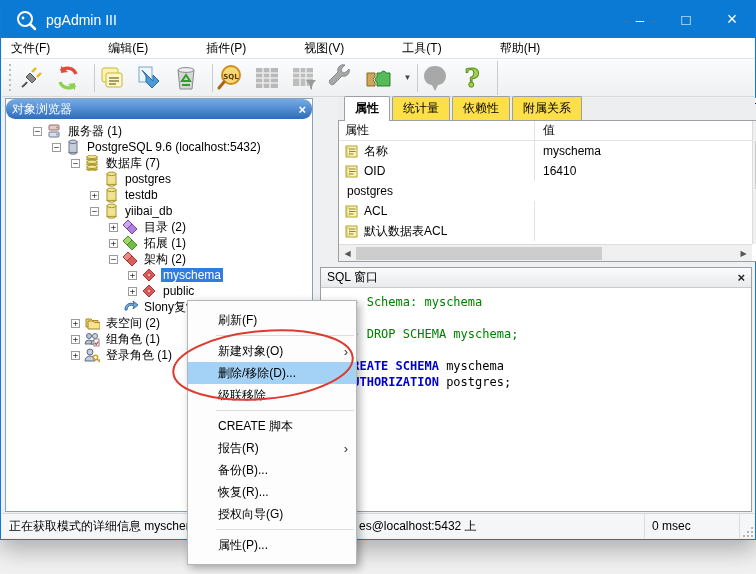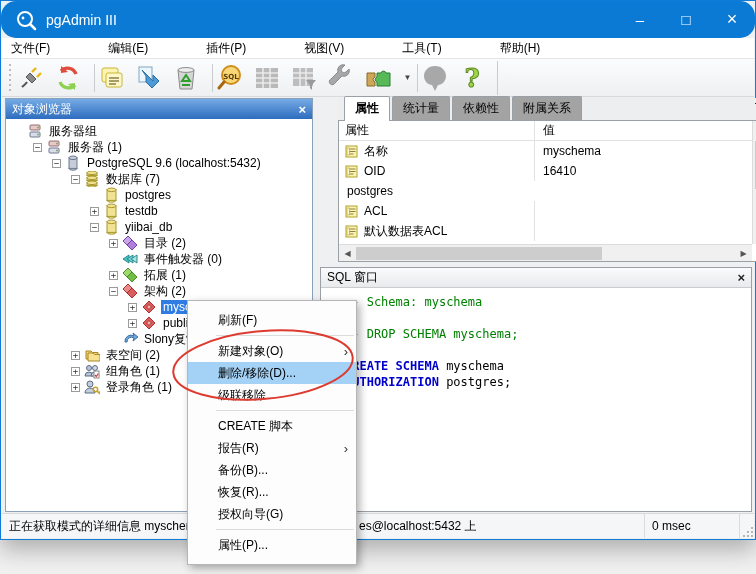--- a/index.html
+++ b/index.html
@@ -1,53 +1,53 @@
 <!DOCTYPE html>
 <html><head>
 <meta charset="utf-8">
 <style>
   * { margin:0; padding:0; box-sizing:border-box; }
   html,body { width:756px; height:574px; }
   body { font-family:"Liberation Sans","DejaVu Sans",sans-serif; font-size:12px; background:#f1f1f1; position:relative; overflow:hidden; color:#000; }
 
   
   .window { position:absolute; left:0; top:0; width:756px; height:540px; background:#eef0f2; border:1px solid #0f7ad8; box-shadow:0 10px 22px rgba(0,0,0,.28); }
-  .titlebar { position:absolute; left:0; top:0; right:0; height:37px; background:#0a7ad4; display:flex; align-items:center; color:#fff;border-radius:15px; }
+  .titlebar { position:absolute; left:0; top:0; right:0; height:37px; background:#0a7ad4; display:flex; align-items:center; color:#fff; }
   .titlebar .logo { margin-left:14px; width:22px; height:22px; display:inline-flex; }
   .titlebar .ttl { margin-left:9px; font-size:14px; }
   .wctrls { margin-left:auto; display:flex; height:100%; }
   .wbtn { width:46px; height:100%; display:flex; align-items:center; justify-content:center; color:#fff; font-size:15px; }
   .wbtn.close { font-size:18px; }
 
   .menubar { position:absolute; left:1px; top:37px; right:1px; height:21px; background:#fff; display:flex; align-items:center; border-bottom:1px solid #e3e3e3;gap:40px; }
   .mitem { padding:2px 9px; }
 
   .toolbar { position:absolute; left:1px; top:58px; right:1px; height:38px; background:linear-gradient(#fbfcfd,#eef0f2); display:flex; align-items:center; border-bottom:1px solid #d7d9db; }
   .grip { width:8px; height:28px; margin:0 3px 0 4px; background:repeating-linear-gradient(to bottom,#b9bcc0 0 2px,transparent 2px 5px); background-size:2px 100%; background-position:3px 0; background-repeat:repeat-y; }
   .tbtn { width:37px; height:32px; display:flex; align-items:center; }
   .tsep { width:1px; height:28px; background:#c9cbce; margin:0 3px; }
   .tb-dd { width:13px; height:30px; display:flex; align-items:center; justify-content:center; font-size:8px; color:#444; }
   .tb-end { width:1px; height:34px; background:#c9cbce; margin-left:2px; }
 
   
   .tree-panel { position:absolute; left:4px; top:97px; width:308px; height:414px; background:#fff; border:1px solid #8ba0b9; }
-  .tree-head { height:20px; background:linear-gradient(#76abe4,#2d6cbe); color:#fff; display:flex; align-items:center; padding:0 6px; }
+  .tree-head { height:20px; background:linear-gradient(#76abe4,#2d6cbe); color:#fff; display:flex; align-items:center; padding:0 6px;border-radius:9px; }
   .tree-head .x { margin-left:auto; font-weight:bold; font-size:13px; line-height:1; }
   .tree-body { position:absolute; left:0; top:20px; right:0; bottom:0; overflow:hidden; padding-top:4px; }
   .trow { height:16px; display:flex; align-items:center; white-space:nowrap; }
   .exp { width:9px; height:9px; border:1px solid #9b9b9b; background:#fff; font:9px/7px "DejaVu Sans Mono",monospace; text-align:center; color:#333; margin-right:4px; flex:none; }
   .noexp { width:13px; flex:none; }
   .ticon { width:16px; height:16px; margin-right:4px; flex:none; display:inline-flex; }
   .tlabel { padding:0 2px; }
   .tlabel.sel { background:#2f7ce3; color:#fff; }
 
   
   .props-panel { position:absolute; left:337px; top:97px; width:432px; height:164px; }
   .tabsrow { height:23px; background:#eceef0; border-bottom:1px solid #9aa0a6; display:flex; align-items:flex-end; padding-left:6px; position:relative; }
-  .tab { border:1px solid #9aa0a6; border-bottom:none; background:#a3a3a3; padding:3px 10px 3px; margin-right:2px; border-radius:2px 2px 0 0; }
+  .tab { border:1px solid #9aa0a6; border-bottom:none; background:#fde047; padding:3px 10px 3px; margin-right:2px; border-radius:2px 2px 0 0; }
   .tab.active { background:#fff; font-weight:bold; position:relative; top:1px; padding-bottom:4px; }
   .tab-ovf { position:absolute; right:6px; top:5px; font-size:9px; color:#222; border-top:1px solid #222; padding-top:1px; }
   .gridwrap { position:absolute; left:0; top:23px; right:0; bottom:0; background:#fff; border:1px solid #9aa0a6; border-top:none; }
   .grid { position:absolute; left:0; top:0; right:17px; bottom:17px; overflow:hidden; }
   .grow { height:20px; display:flex; align-items:center; }
   .gcol1 { width:196px; padding-left:6px; display:flex; align-items:center; border-right:1px solid #e2e2e2; height:100%; }
   .gcol2 { padding-left:8px; }
   .ghead { color:#000; border-bottom:1px solid #e2e2e2; }
   .picon { width:15px; height:13px; margin-right:4px; display:inline-flex; }
   .vscroll { position:absolute; right:0; top:0; bottom:17px; width:17px; background:#f0f0f0; border-left:1px solid #dcdcdc; }
@@ -206,32 +206,20 @@
     </span>
     <span class="tb-end"></span>
   </div>
 
   <div class="tree-panel">
     <div class="tree-head">
       <span>对象浏览器</span>
       <span class="x">×</span>
     </div>
     <div class="tree-body" id="treebody">
-        <div class="trow" style="padding-left: 8px;">
-          <span class="noexp"></span>
-          <span class="ticon">
-            <svg viewBox="0 0 16 16" width="16" height="16">
-              <rect x="3" y="2" width="10" height="5" rx="1" fill="#e9c8c8" stroke="#907070"></rect>
-              <rect x="3" y="9" width="10" height="5" rx="1" fill="#d9dcea" stroke="#707890"></rect>
-              <circle cx="11" cy="4.5" r="0.9" fill="#7a5"></circle>
-              <circle cx="11" cy="11.5" r="0.9" fill="#7a5"></circle>
-            </svg>
-          </span>
-          <span class="tlabel">服务器组</span>
-        </div>
         <div class="trow" style="padding-left: 27px;">
           <span class="exp">−</span>
           <span class="ticon">
             <svg viewBox="0 0 16 16" width="16" height="16">
               <rect x="3" y="2" width="10" height="5" rx="1" fill="#e9c8c8" stroke="#907070"></rect>
               <rect x="3" y="9" width="10" height="5" rx="1" fill="#d9dcea" stroke="#707890"></rect>
               <circle cx="11" cy="4.5" r="0.9" fill="#7a5"></circle>
               <circle cx="11" cy="11.5" r="0.9" fill="#7a5"></circle>
             </svg>
           </span>
@@ -300,31 +288,20 @@
         </div>
         <div class="trow" style="padding-left: 103px;">
           <span class="exp">+</span>
           <span class="ticon">
             <svg viewBox="0 0 16 16" width="16" height="16">
               <polygon points="6,1 11,6 6,11 1,6" fill="#c9a7e8" stroke="#7a3fae" stroke-width="1"></polygon>
               <polygon points="10,5 15,10 10,15 5,10" fill="#b07fd9" stroke="#7a3fae" stroke-width="1"></polygon>
             </svg>
           </span>
           <span class="tlabel">目录 (2)</span>
-        </div>
-        <div class="trow" style="padding-left: 103px;">
-          <span class="noexp"></span>
-          <span class="ticon">
-            <svg viewBox="0 0 16 16" width="16" height="16">
-              <polygon points="1,8 7,4 7,12" fill="#49c2c2" stroke="#2a8b8b"></polygon>
-              <polygon points="5,8 11,4 11,12" fill="#6fd3d3" stroke="#2a8b8b"></polygon>
-              <polygon points="9,8 15,4 15,12" fill="#a5e4e4" stroke="#2a8b8b"></polygon>
-            </svg>
-          </span>
-          <span class="tlabel">事件触发器 (0)</span>
         </div>
         <div class="trow" style="padding-left: 103px;">
           <span class="exp">+</span>
           <span class="ticon">
             <svg viewBox="0 0 16 16" width="16" height="16">
               <polygon points="6,1 11,6 6,11 1,6" fill="#9fd86d" stroke="#4d8a2a" stroke-width="1"></polygon>
               <polygon points="10,5 15,10 10,15 5,10" fill="#6fbf45" stroke="#4d8a2a" stroke-width="1"></polygon>
             </svg>
           </span>
           <span class="tlabel">拓展 (1)</span>

